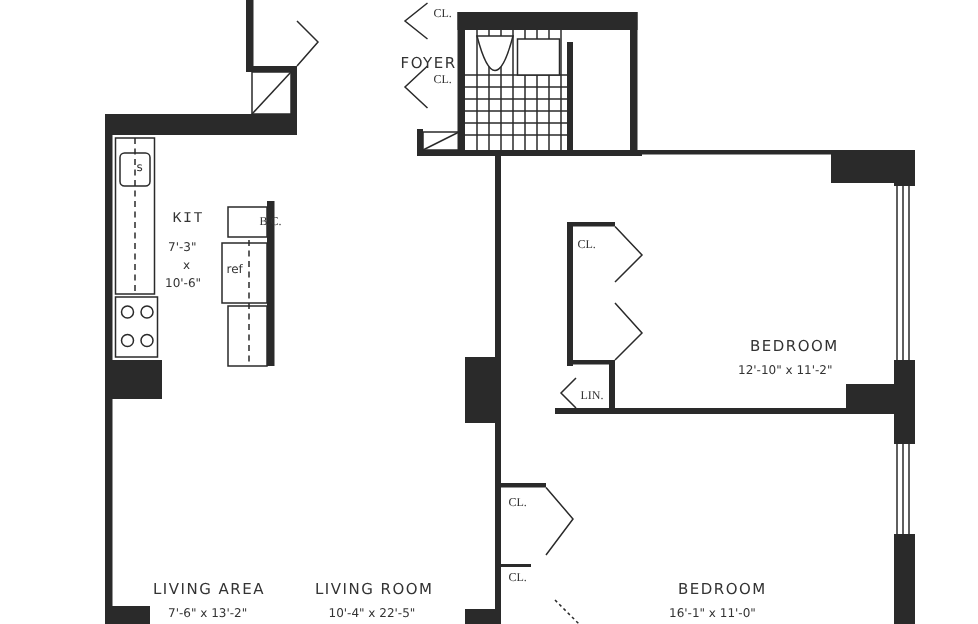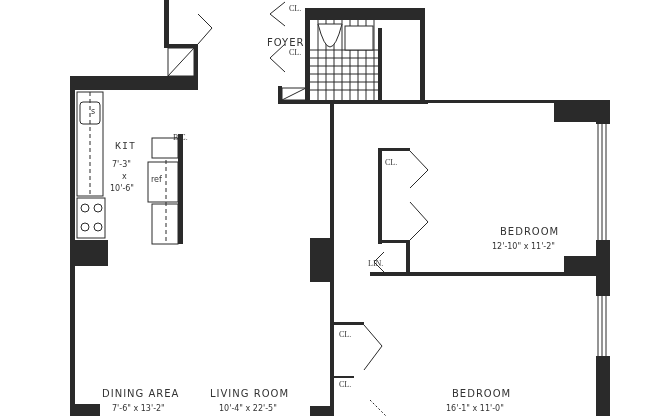--- a/index.html
+++ b/index.html
@@ -118,35 +118,35 @@
   </svg>
 
   
   <span class="lbl" style="left:219px;top:37px;margin-left:48px;">FOYER</span>
 
   <span class="lbl" style="left:115px;top:141px;font-family:Liberation Mono, monospace;">KIT</span>
   <span class="dim" style="left:112px;top:160px;">7'-3"</span>
   <span class="dim" style="left:122px;top:172px;">x</span>
   <span class="dim" style="left:110px;top:184px;">10'-6"</span>
 
-  <span class="lbl small" style="left:156px;top:133px;padding-left:17px;">B.C.</span>
+  <span class="lbl small" style="left:156px;top:143px;padding-left:17px;">B.C.</span>
   <span class="dim" style="left:151px;top:175px;">ref</span>
   <span class="dim" style="left:91px;top:107px;">s</span>
 
-  <span class="lbl" style="left:102px;top:388px;">DINING AREA</span>
+  <span class="lbl" style="left:102px;top:388px;">LIVING AREA</span>
   <span class="dim" style="left:112px;top:404px;">7'-6" x 13'-2"</span>
 
   <span class="lbl" style="left:210px;top:388px;">LIVING ROOM</span>
   <span class="dim" style="left:219px;top:404px;">10'-4" x 22'-5"</span>
 
   <span class="lbl" style="left:500px;top:226px;">BEDROOM</span>
   <span class="dim" style="left:492px;top:242px;">12'-10" x 11'-2"</span>
 
   <span class="lbl" style="left:452px;top:388px;">BEDROOM</span>
   <span class="dim" style="left:446px;top:404px;">16'-1" x 11'-0"</span>
 
   <span class="lbl small" style="left:289px;top:4px;">CL.</span>
   <span class="lbl small" style="left:289px;top:48px;">CL.</span>
   <span class="lbl small" style="left:385px;top:158px;">CL.</span>
-  <span class="lbl small" style="left:368px;top:259px;">LIN.</span>
+  <span class="lbl small" style="left:387px;top:259px;">LIN.</span>
   <span class="lbl small" style="left:339px;top:330px;">CL.</span>
   <span class="lbl small" style="left:339px;top:380px;">CL.</span>
 </div>
 
 </body></html>

